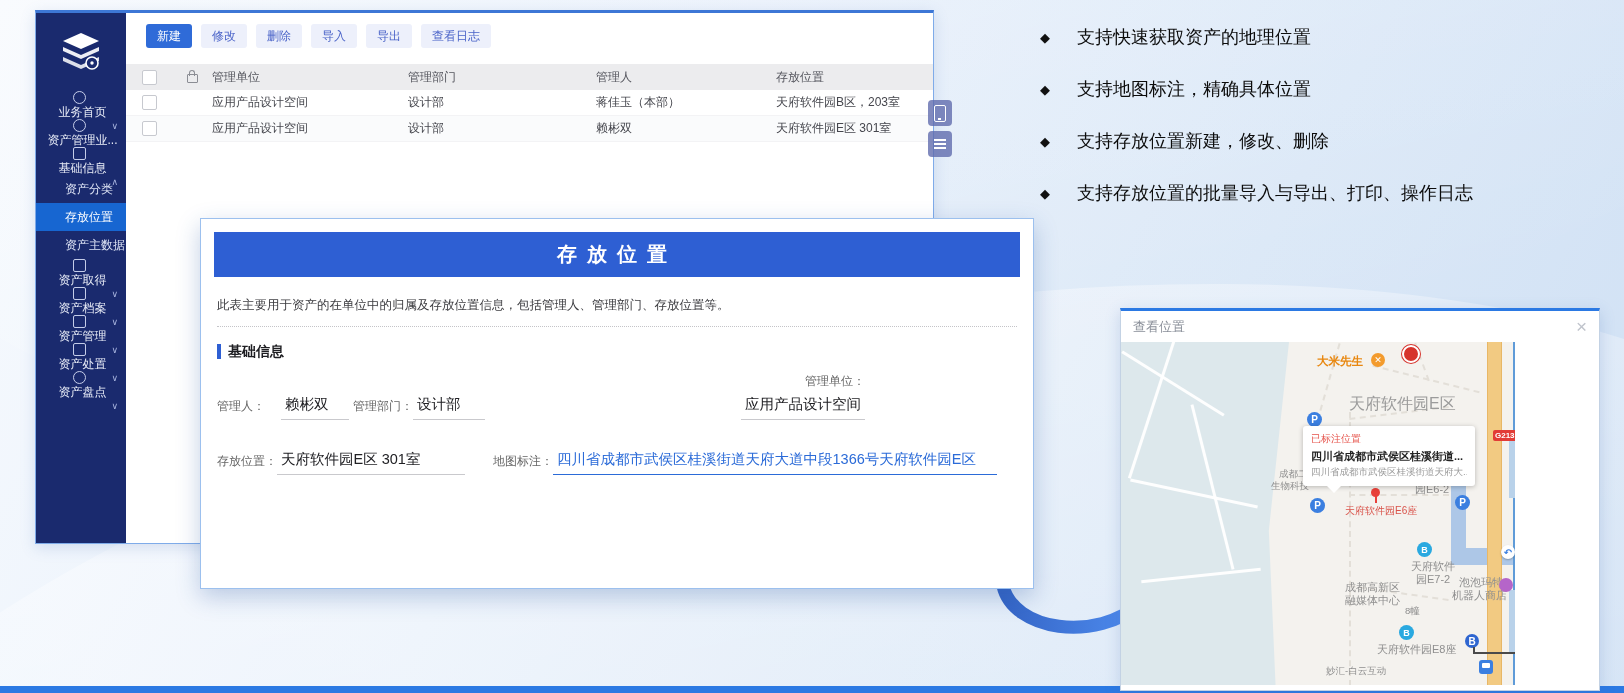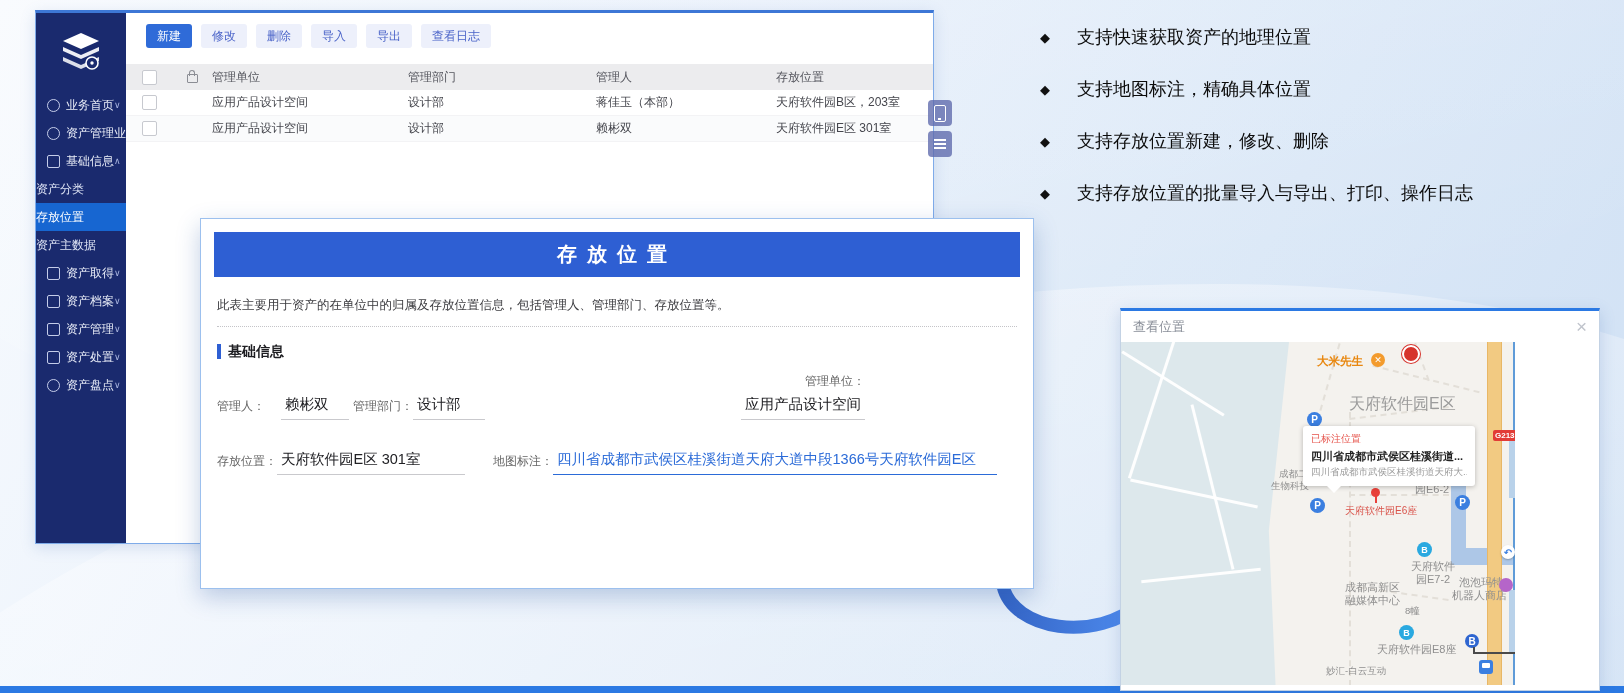--- a/index.html
+++ b/index.html
@@ -10,25 +10,25 @@
     border-radius:50%;pointer-events:none;}
   .bgband.b1{width:2200px;height:900px;left:-300px;top:330px;transform:rotate(-12deg);opacity:.5;}
   .bgband.b2{width:2400px;height:1100px;left:-200px;top:-700px;transform:rotate(-14deg);opacity:.55;}
   .bottom-bar{position:absolute;left:0;right:0;bottom:0;height:7px;background:#2b79e3;}
 
   
   .main-window{position:absolute;left:35px;top:10px;width:897px;height:530px;background:#fff;
     border:1px solid #7fabe9;border-top:3px solid #3d77d6;display:flex;box-shadow:0 4px 14px rgba(70,110,180,.18);}
   .sidebar{width:90px;background:#1a2a6e;color:#e8ecf7;flex-shrink:0;display:flex;flex-direction:column;}
   .logo-wrap{height:78px;display:flex;align-items:center;justify-content:center;}
-  .side-item{height:28px;display:flex;align-items:center;padding:0 8px 0 11px;font-size:12px;cursor:pointer;white-space:nowrap;}
+  .side-item{height:28px;display:flex;align-items:center;padding:0 8px 0 11px;font-size:12px;cursor:pointer;white-space:nowrap;flex-direction:column;}
   .side-item .sic{width:11px;height:11px;border:1.3px solid #cdd5ef;border-radius:2px;margin-right:6px;flex-shrink:0;opacity:.95;}
   .side-item .sic.round{border-radius:50%;}
   .side-item .chev{margin-left:auto;font-size:9px;color:#aab6e0;}
-  .side-sub{height:28px;display:flex;align-items:center;font-size:12px;cursor:pointer;white-space:nowrap;color:#dfe5f6;}
+  .side-sub{height:28px;display:flex;align-items:center;padding-left:29px;font-size:12px;cursor:pointer;white-space:nowrap;color:#dfe5f6;}
   .side-sub.active{background:#1766d1;color:#fff;}
   .content{flex:1;display:flex;flex-direction:column;min-width:0;}
   .toolbar{padding:11px 0 16px 20px;display:flex;align-items:center;}
   .btn{height:24px;padding:0 11px;font-size:12px;border-radius:3px;border:none;background:#edf0fb;color:#4a63c8;
     margin-right:9px;cursor:pointer;font-family:inherit;}
   .btn.primary{background:#2f6bd8;color:#fff;}
   .tbl-head,.tbl-row{display:flex;align-items:center;font-size:12px;}
   .tbl-head{background:#ececee;color:#55565e;height:26px;}
   .tbl-row{height:25px;color:#45464d;border-bottom:1px solid #f3f3f5;background:#fff;}
   .tbl-row.alt{background:#fafbfc;}

